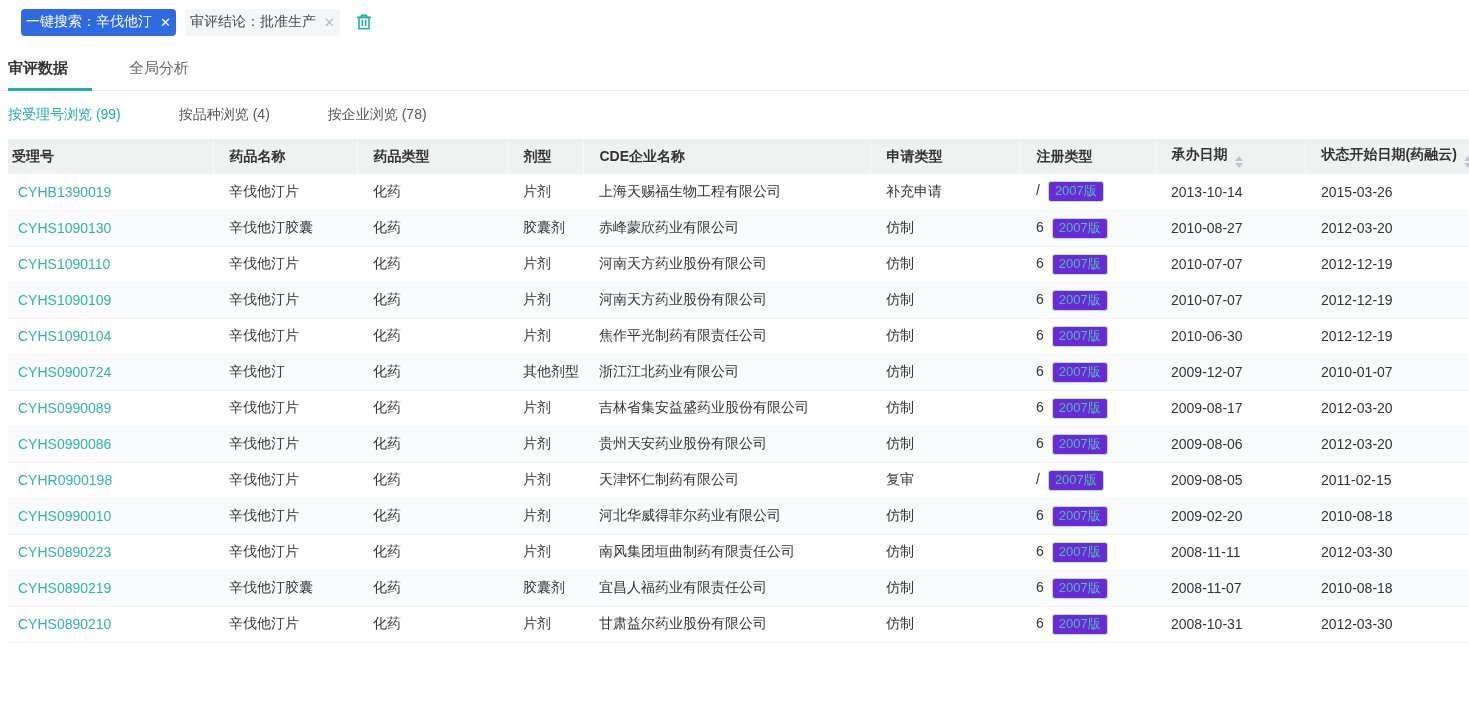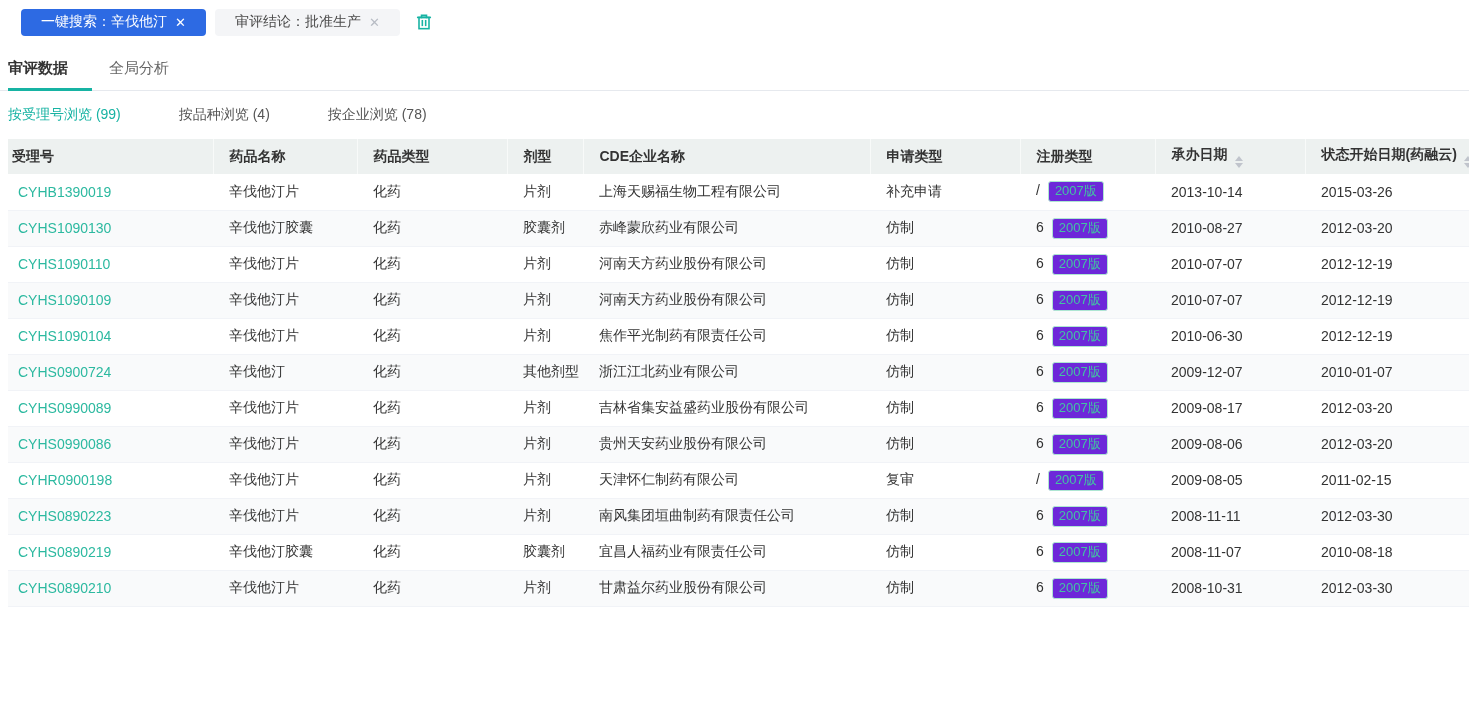--- a/index.html
+++ b/index.html
@@ -4,29 +4,29 @@
 <style>
   * { margin:0; padding:0; box-sizing:border-box; }
   html,body {
     width:1469px; height:716px; overflow:hidden; background:#fff;
     font-family:"Liberation Sans","DejaVu Sans",sans-serif;
     color:#333; font-size:14px;
   }
 
   
   .filter-bar { display:flex; align-items:center; padding:9px 0 10px 21px; height:45px; }
-  .chip { display:inline-flex; align-items:center; height:27px; padding:0 20px; border-radius:4px; font-size:14px; }
+  .chip { display:inline-flex; align-items:center; height:27px; padding:0 5px; border-radius:4px; font-size:14px; }
   .chip-blue { background:#2d6ae3; color:#fff; margin-right:9px; }
   .chip-blue .chip-close { color:#fff; margin-left:8px; font-size:13px; cursor:pointer; }
   .chip-gray { background:#f4f5f7; color:#4a4a4a; margin-right:14px; }
   .chip-gray .chip-close { color:#b7bcc4; margin-left:8px; font-size:13px; cursor:pointer; }
   .trash-btn { background:none; border:none; cursor:pointer; display:flex; align-items:center; }
 
   
-  .tab-bar { display:flex; padding-left:8px; border-bottom:1px solid #e6e9ee; margin-top:6px; }
+  .tab-bar { display:flex; padding-left:8px; border-bottom:1px solid #e6e9ee; margin-top:6px;gap:20px; }
   .tab-item { position:relative; padding:8px 0 12px 0; margin-right:41px; font-size:15px; color:#666; cursor:pointer; }
   .tab-item.active { color:#333; font-weight:bold; }
   .tab-item.active::after { content:""; position:absolute; left:0; bottom:-1px; width:calc(100% + 24px); height:3px; background:#17b3a3; }
 
   
   .sub-tabs { display:flex; padding:15px 0 15px 8px; }
   .sub-tab { font-size:14px; color:#555; margin-right:58px; cursor:pointer; }
   .sub-tab.active { color:#17b3a3; }
 
   
@@ -227,20 +227,31 @@
     <td>辛伐他汀片</td>
     <td>化药</td>
     <td>片剂</td>
     <td>天津怀仁制药有限公司</td>
     <td>复审</td>
     <td><span>/</span><span class="badge">2007版</span></td>
     <td>2009-08-05</td>
     <td>2011-02-15</td>
   </tr>
         <tr>
+    <td><a class="cell-link">CYHS0990010</a></td>
+    <td>辛伐他汀片</td>
+    <td>化药</td>
+    <td>片剂</td>
+    <td>河北华威得菲尔药业有限公司</td>
+    <td>仿制</td>
+    <td><span>6</span><span class="badge">2007版</span></td>
+    <td>2009-02-20</td>
+    <td>2010-08-18</td>
+  </tr>
+        <tr>
     <td><a class="cell-link">CYHS0890223</a></td>
     <td>辛伐他汀片</td>
     <td>化药</td>
     <td>片剂</td>
     <td>南风集团垣曲制药有限责任公司</td>
     <td>仿制</td>
     <td><span>6</span><span class="badge">2007版</span></td>
     <td>2008-11-11</td>
     <td>2012-03-30</td>
   </tr>

